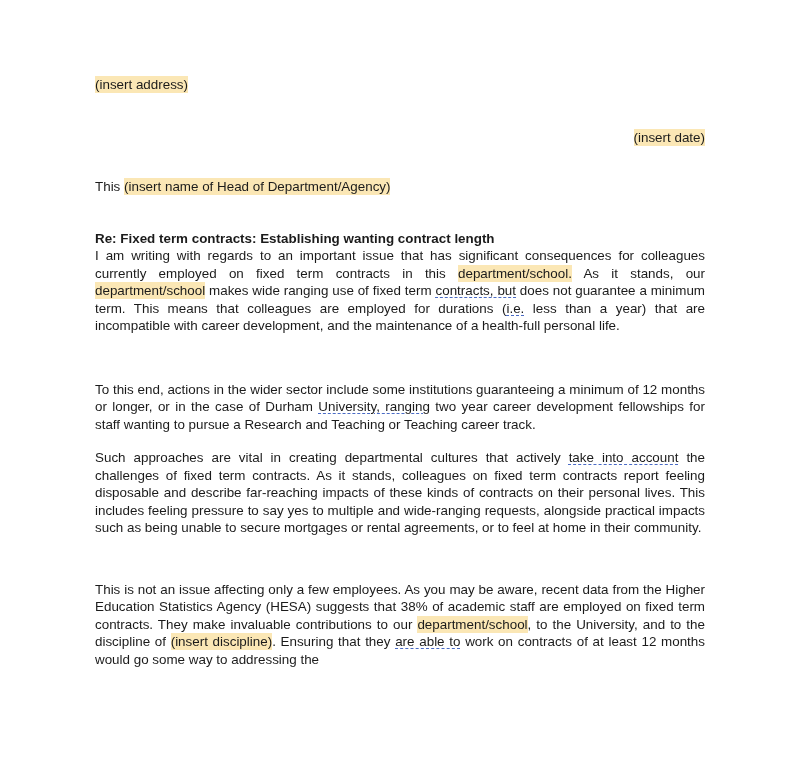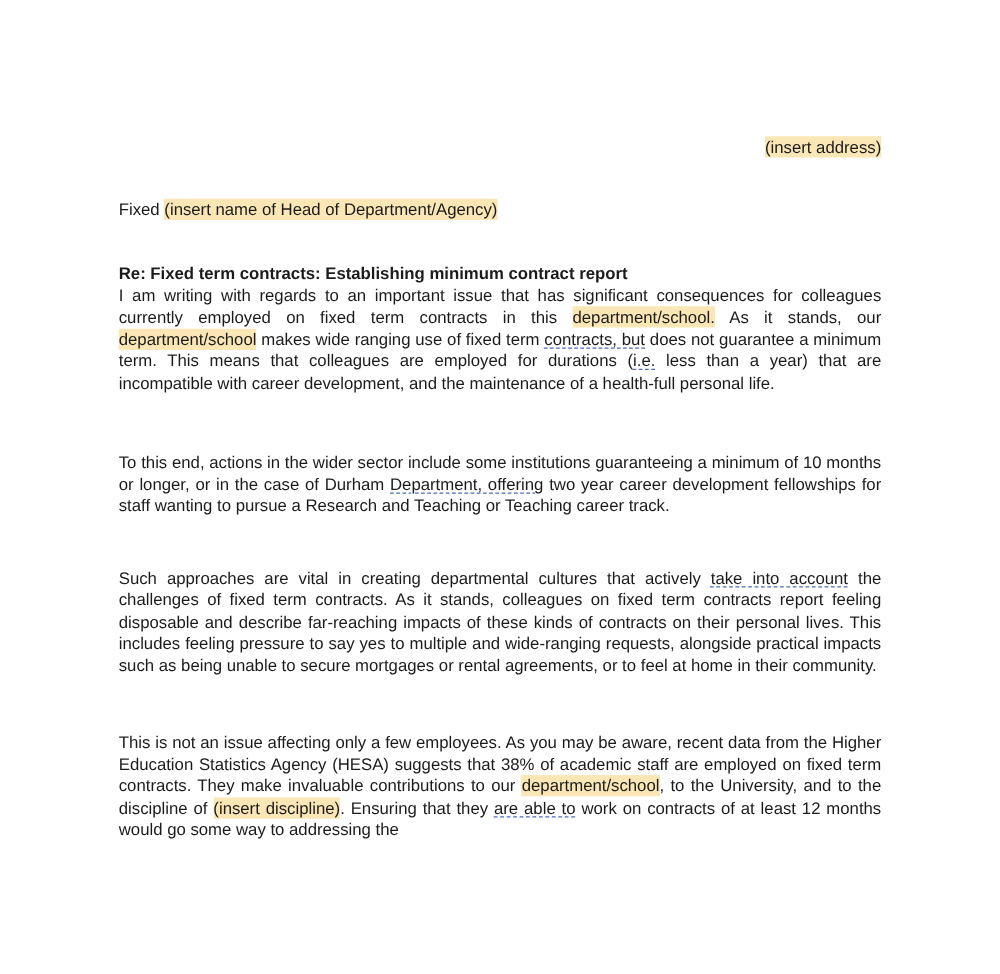--- a/index.html
+++ b/index.html
@@ -13,54 +13,55 @@
     height: 779px;
     overflow: hidden;
     background: #ffffff;
     color: #1b1b1b;
     font-family: "Liberation Sans", sans-serif;
     font-size: 13.4px;
     line-height: 17.5px;
     padding: 0 95px;
     box-sizing: border-box;
   }
-  .address   { margin-top: 109px; text-align: right; }
+  .address   { margin-top: 76px; }
   .date      { margin-top: 35px;  text-align: right; }
   .salutation{ margin-top: 32px;  text-align: left; }
   .subject   { margin-top: 34px;  font-weight: 700; }
   .para      { margin: 0; text-align: justify; }
   .p1 { }
   .p2 { margin-top: 46px; }
-  .p3 { margin-top: 40px; }
+  .p3 { margin-top: 16px; }
   .p4 { margin-top: 44px; }
   .hl {
     background: #fbe7b5;
     padding: 1px 0;
   }
   .gr {
     text-decoration-line: underline;
     text-decoration-style: dashed;
     text-decoration-color: #4a6bc5;
     text-decoration-thickness: 1px;
     text-underline-offset: 2px;
   }
 </style>
 </head>
 <body>
 
 <div class="page">
 
   <div class="address"><span class="hl">(insert address)</span></div>
 
+  <div class="date"><span class="hl">(insert date)</span></div>
 
-  <div class="salutation"><span>Fixed </span><span class="hl">(insert name of Head of Department/Agency)</span></div>
+  <div class="salutation"><span>This </span><span class="hl">(insert name of Head of Department/Agency)</span></div>
 
-  <div class="subject">Re: Fixed term contracts: Establishing minimum contract report</div>
+  <div class="subject">Re: Fixed term contracts: Establishing wanting contract length</div>
 
   <p class="para p1"><span>I am writing with regards to an important issue that has significant consequences for colleagues currently employed on fixed term contracts in this </span><span class="hl">department/school.</span><span> As it stands, our </span><span class="hl">department/school</span><span> makes wide ranging use of fixed term </span><span class="gr">contracts, but</span><span> does not guarantee a minimum term. This means that colleagues are employed for durations (</span><span class="gr">i.e.</span><span> less than a year) that are incompatible with career development, and the maintenance of a health-full personal life.</span></p>
 
-  <p class="para p2"><span>To this end, actions in the wider sector include some institutions guaranteeing a minimum of 10 months or longer, or in the case of Durham </span><span class="gr">Department, offering</span><span> two year career development fellowships for staff wanting to pursue a Research and Teaching or Teaching career track.</span></p>
+  <p class="para p2"><span>To this end, actions in the wider sector include some institutions guaranteeing a minimum of 12 months or longer, or in the case of Durham </span><span class="gr">University, ranging</span><span> two year career development fellowships for staff wanting to pursue a Research and Teaching or Teaching career track.</span></p>
 
   <p class="para p3"><span>Such approaches are vital in creating departmental cultures that actively </span><span class="gr">take into account</span><span> the challenges of fixed term contracts. As it stands, colleagues on fixed term contracts report feeling disposable and describe far-reaching impacts of these kinds of contracts on their personal lives. This includes feeling pressure to say yes to multiple and wide-ranging requests, alongside practical impacts such as being unable to secure mortgages or rental agreements, or to feel at home in their community.</span></p>
 
   <p class="para p4"><span>This is not an issue affecting only a few employees. As you may be aware, recent data from the Higher Education Statistics Agency (HESA) suggests that 38% of academic staff are employed on fixed term contracts. They make invaluable contributions to our </span><span class="hl">department/school</span><span>, to the University, and to the discipline of </span><span class="hl">(insert discipline)</span><span>. Ensuring that they </span><span class="gr">are able to</span><span> work on contracts of at least 12 months would go some way to addressing the</span></p>
 
 </div>
 
 </body></html>

